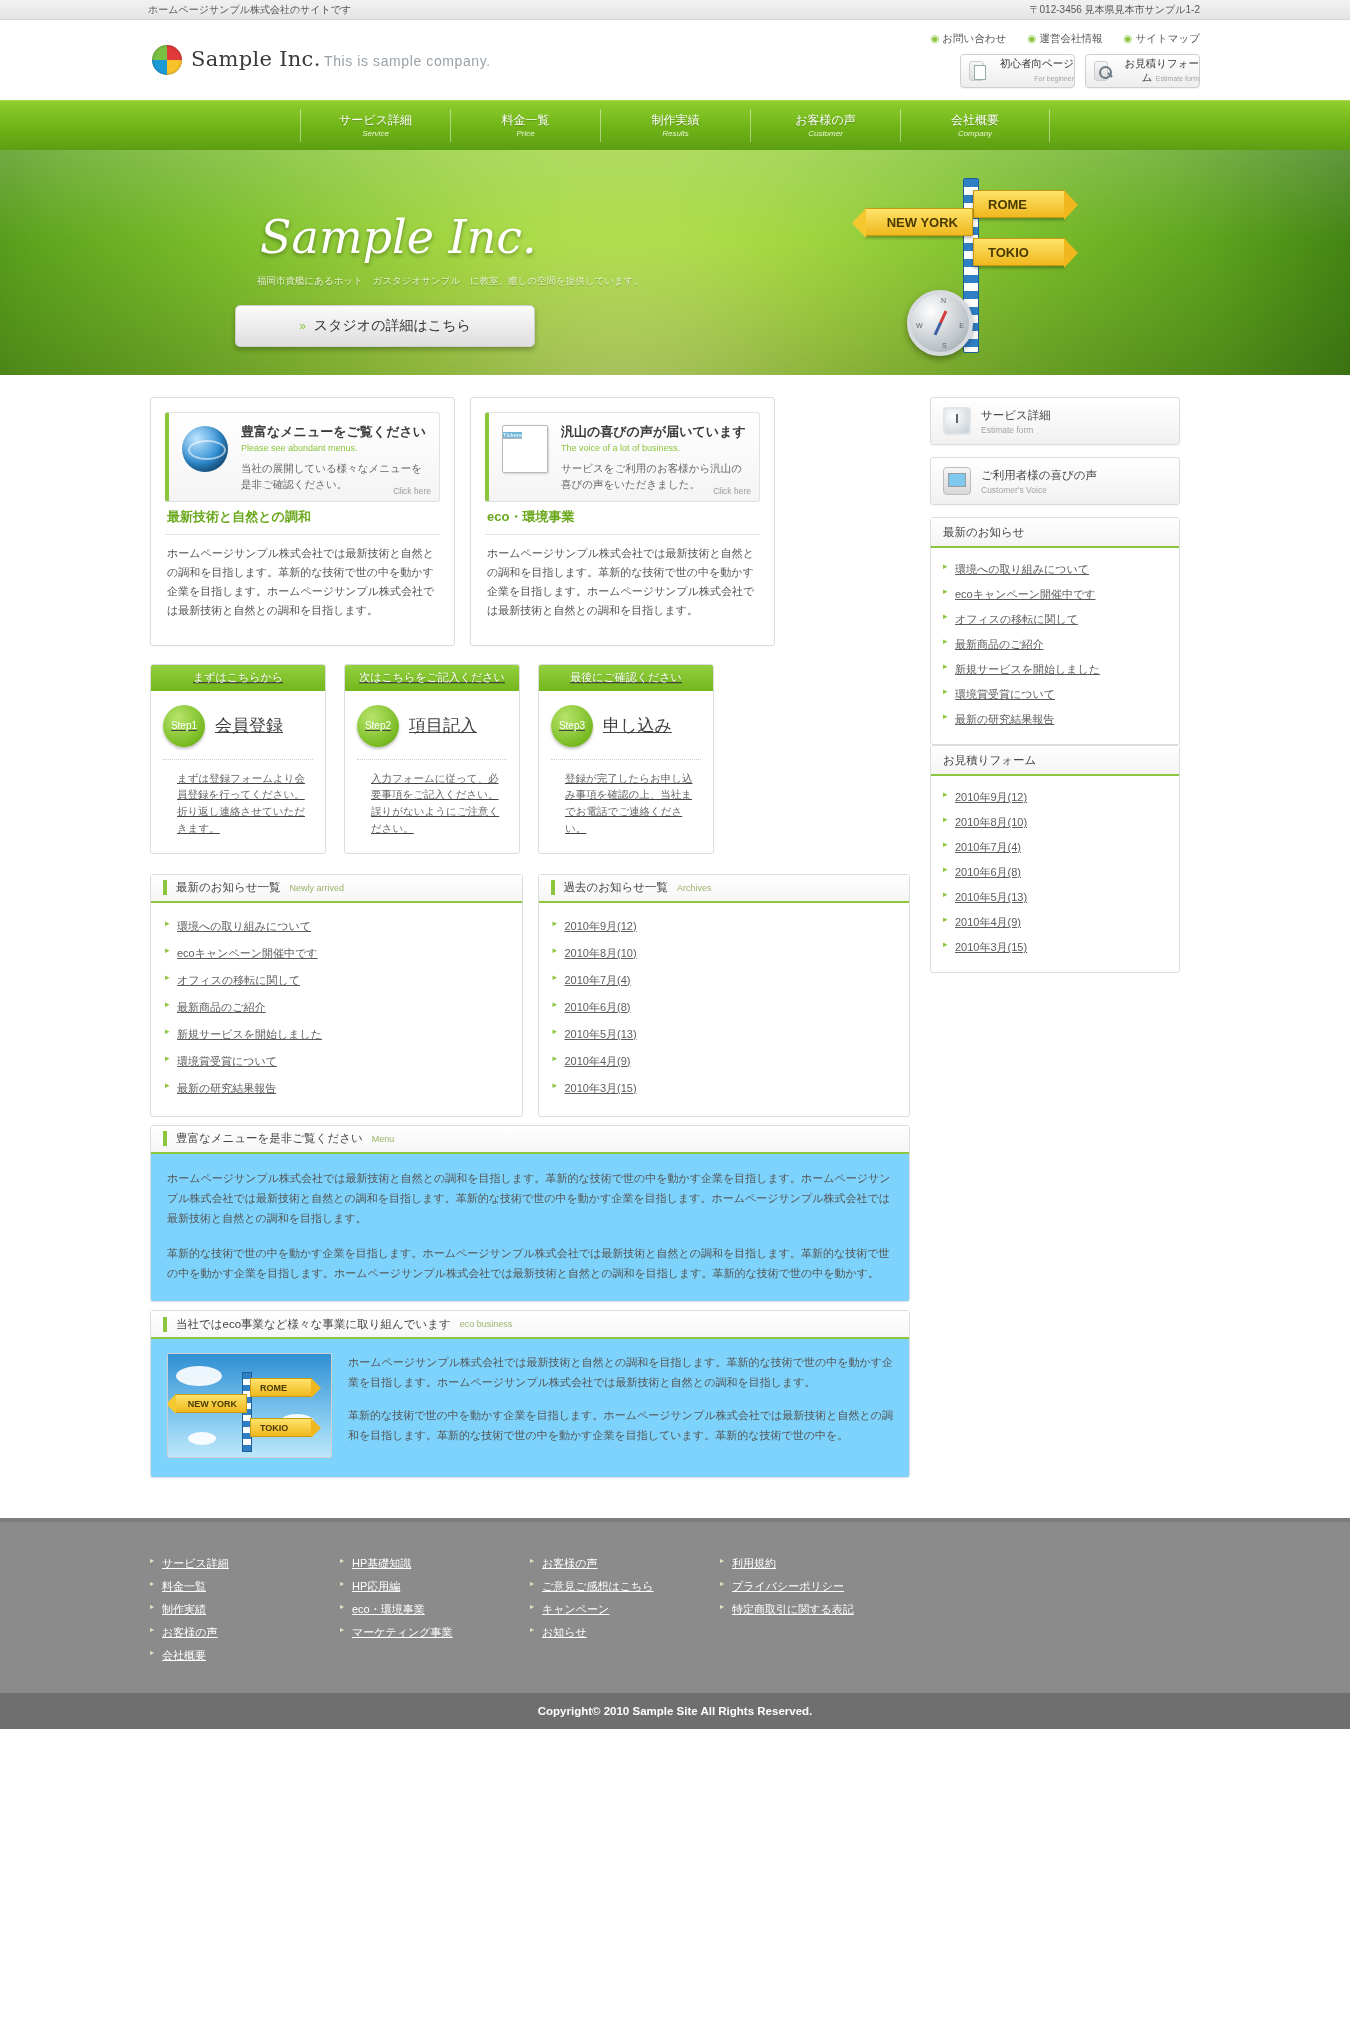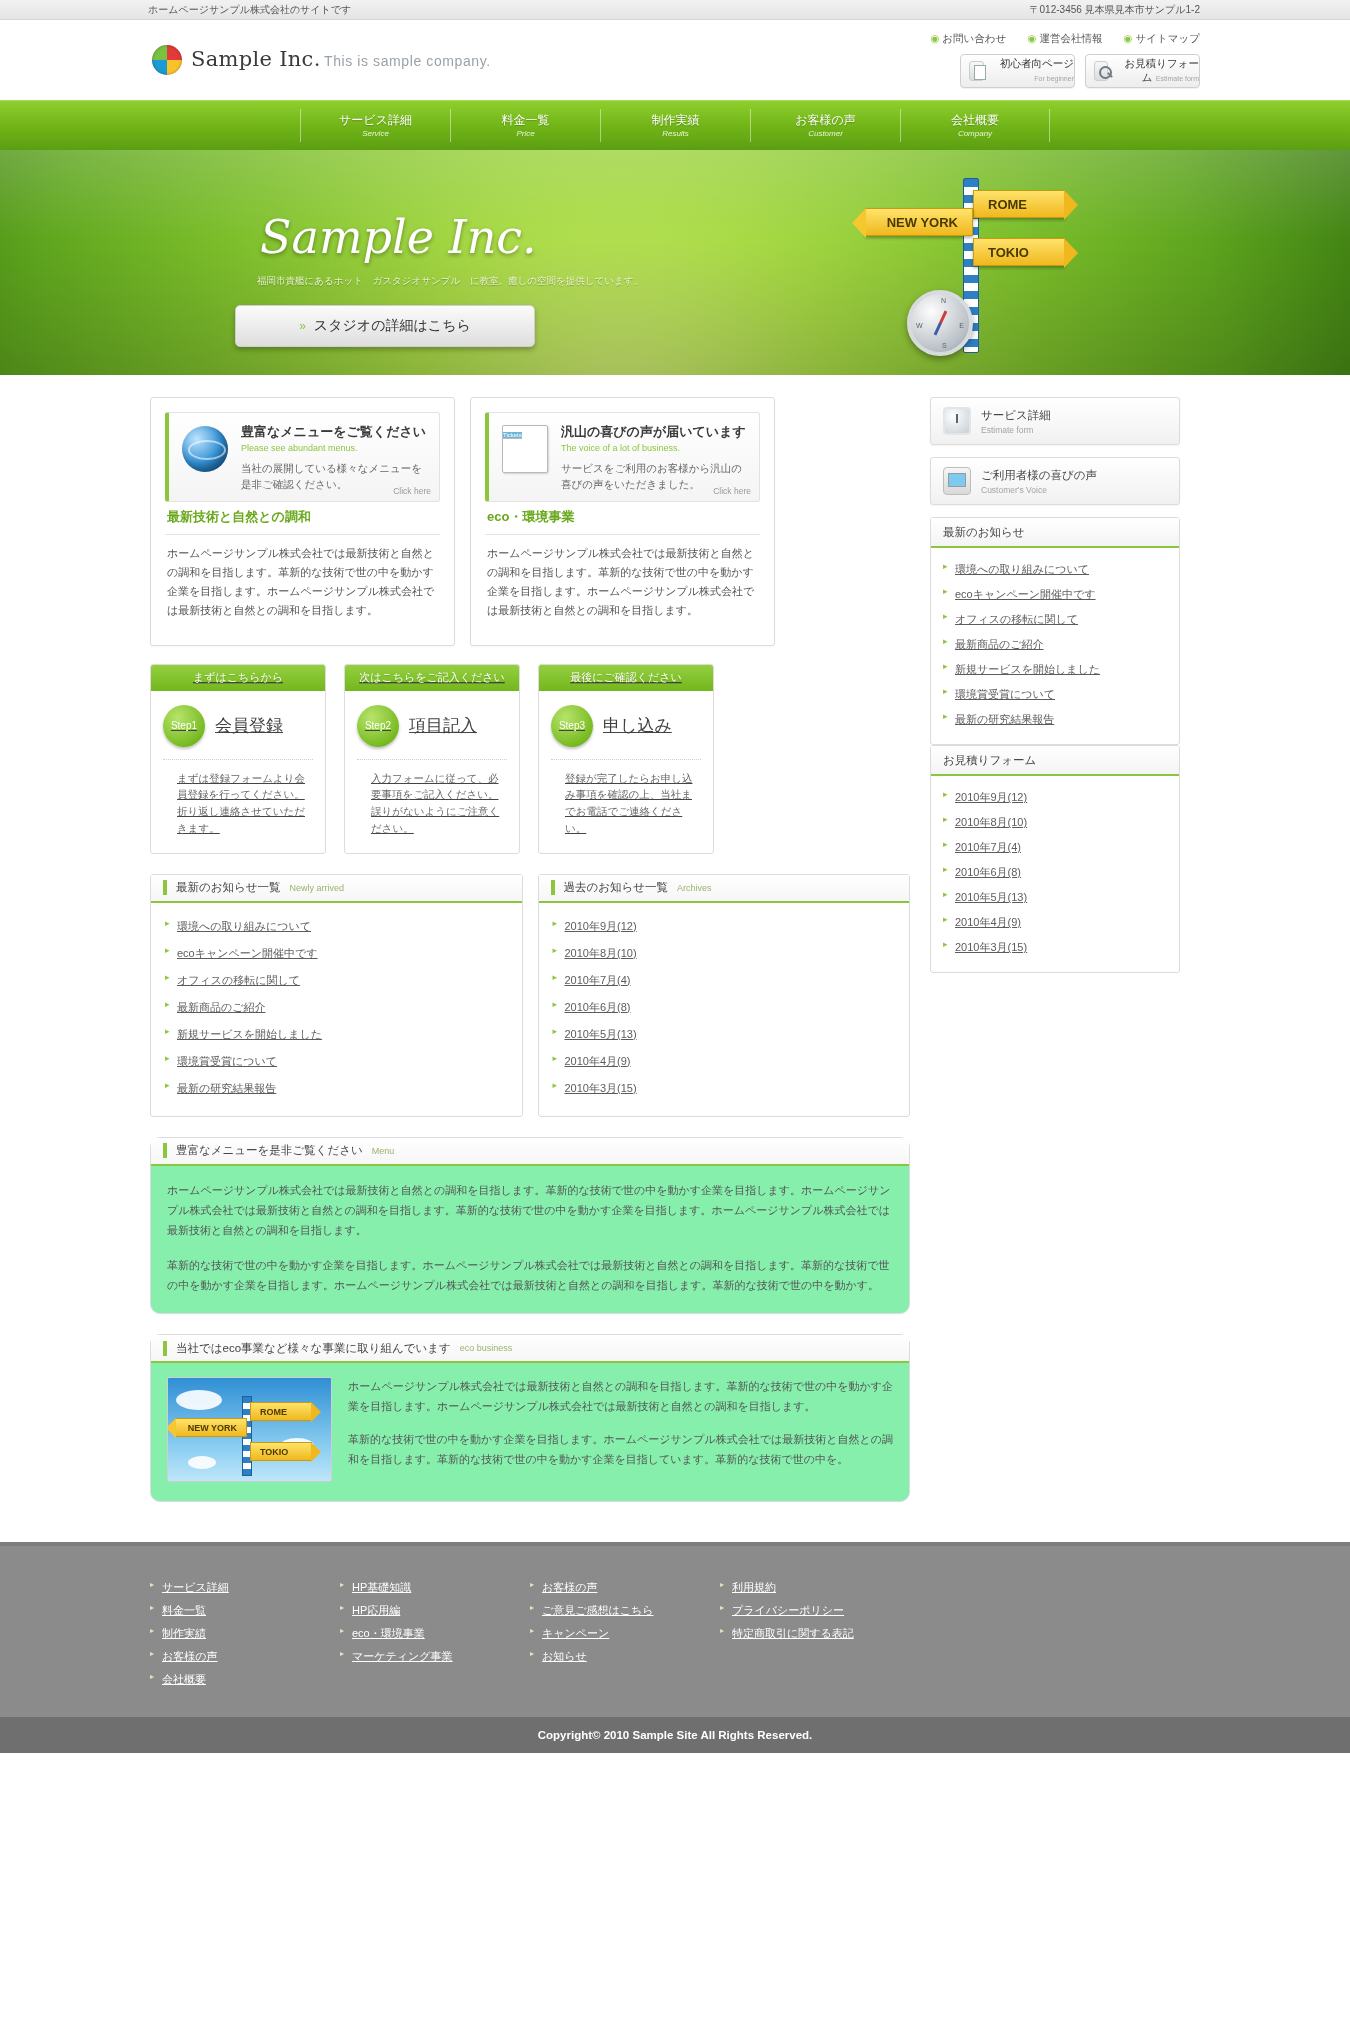--- a/index.html
+++ b/index.html
@@ -213,21 +213,21 @@
   }
   .nhead .bar{width:4px;height:15px;background:#8cc63f;}
   .nhead .ja{font-size:11.5px;color:#444;}
   .nhead .en{font-size:9px;color:#9bb36c;}
   .nlist{list-style:none;margin:0;padding:10px 14px 14px;}
   .nlist li{padding:6px 0 6px 12px;position:relative;}
   .nlist li::before{content:"\25B8";position:absolute;left:0;top:5px;color:#8cc63f;font-size:9px;}
   .nlist a{font-size:11px;color:#5c5c5c;text-decoration:underline;}
 
   
-  .wpanel{margin-top:20px;background:#86efac;border:1px solid #dcdcdc;border-radius:10px;}
+  .wpanel{margin-top:8px;background:#7dd3fc;border:1px solid #dcdcdc;border-radius:3px;}
   .wpanel .body{padding:14px 16px 18px;font-size:11px;line-height:1.85;color:#555;}
   .wpanel .body p{margin:0 0 14px;}
   .wpanel .body p:last-child{margin-bottom:0;}
   .ecorow{display:flex;gap:16px;padding:14px 16px 18px;}
   .ecoimg{width:165px;height:105px;flex:none;border:1px solid #cfcfcf;border-radius:2px;overflow:hidden;position:relative;
     background:linear-gradient(#2f8fd4,#8fd0f2 70%,#bfe6fa);}
   .ecoimg .cloud{position:absolute;background:#fff;border-radius:50%;opacity:.9;}
   .ecoimg .c1{width:46px;height:20px;left:8px;top:12px;}
   .ecoimg .c2{width:34px;height:16px;left:112px;top:60px;}
   .ecoimg .c3{width:28px;height:13px;left:20px;top:78px;}

